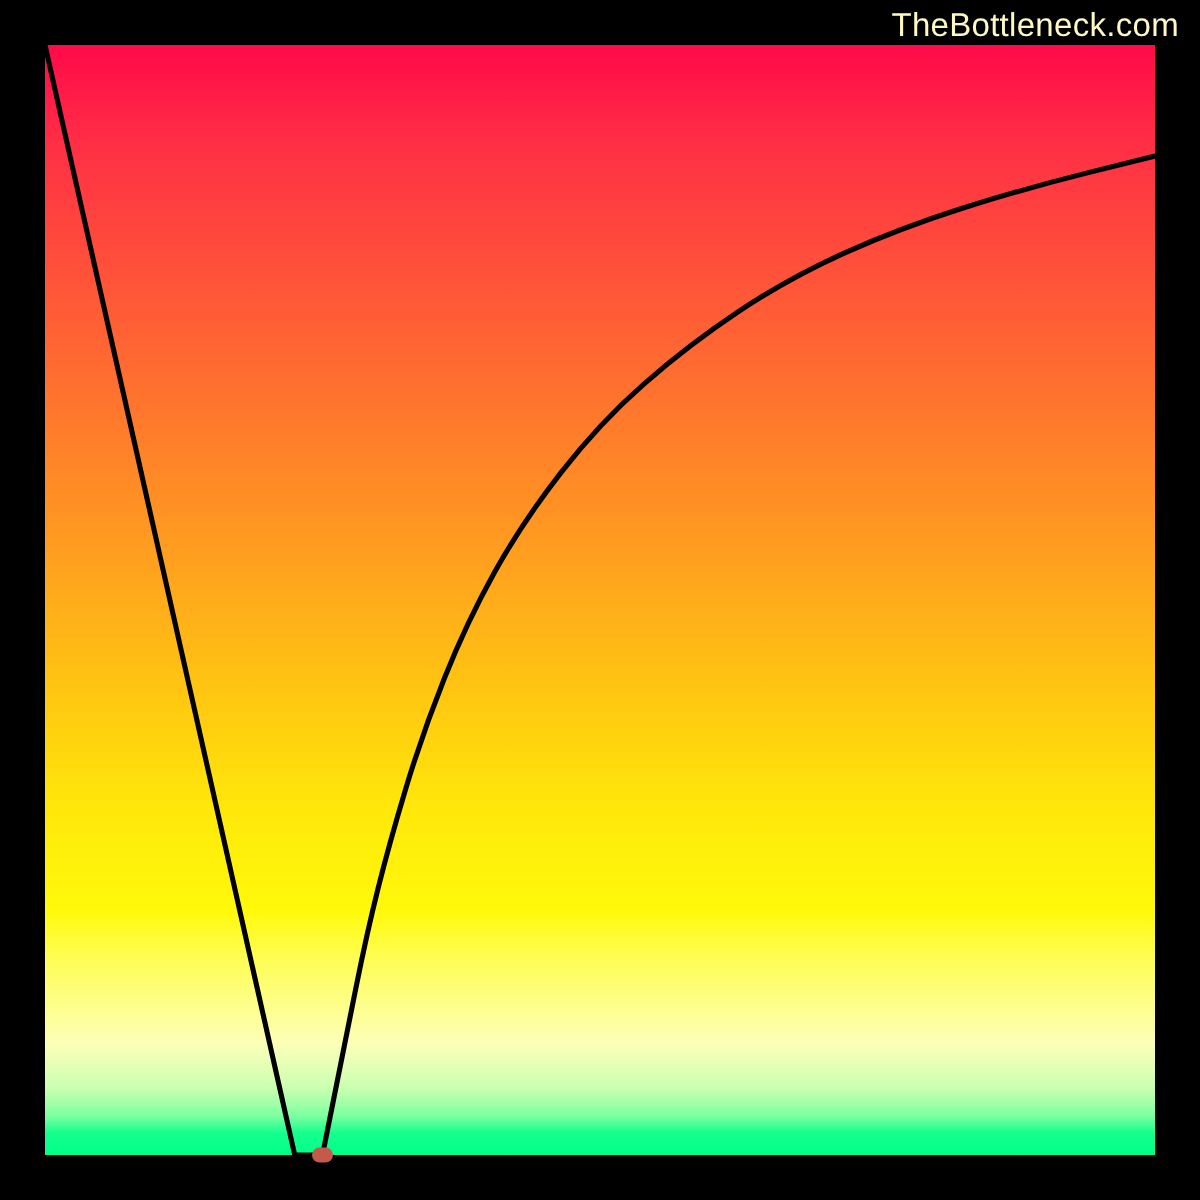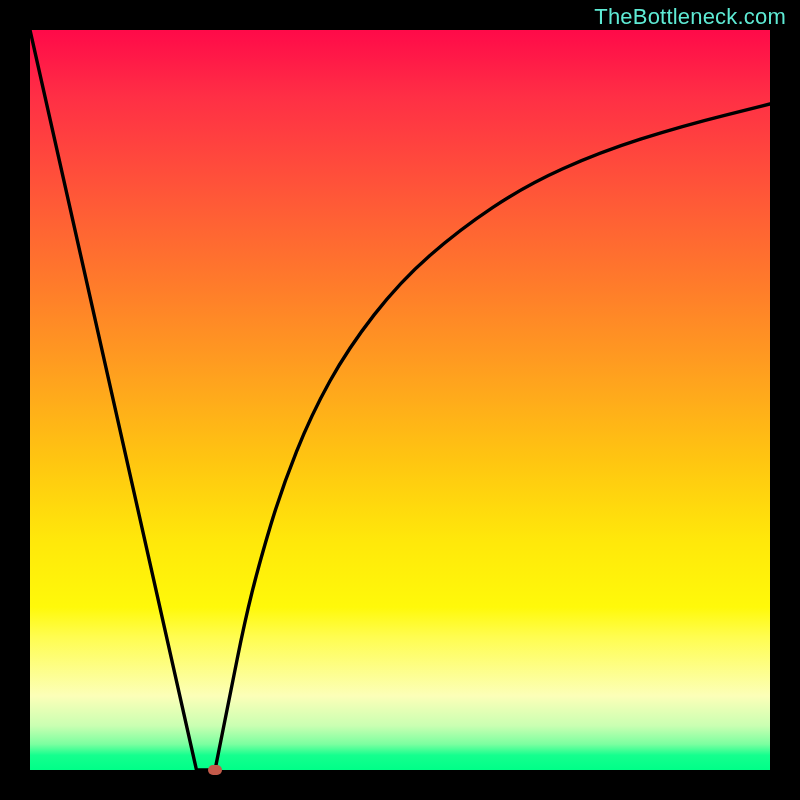--- a/index.html
+++ b/index.html
@@ -46,21 +46,21 @@
     position: absolute;
     left: 0;
     top: 0;
     width: 740px;
     height: 740px;
   }
   .watermark {
     position: absolute;
     top: 4px;
     right: 14px;
-    color: #5eead4;
+    color: #fef9c3;
     font-size: 22px;
     letter-spacing: 0.2px;
     user-select: none;
   }
   .marker {
     position: absolute;
     width: 14px;
     height: 10px;
     border-radius: 5px;
     background: #c45a4a;

